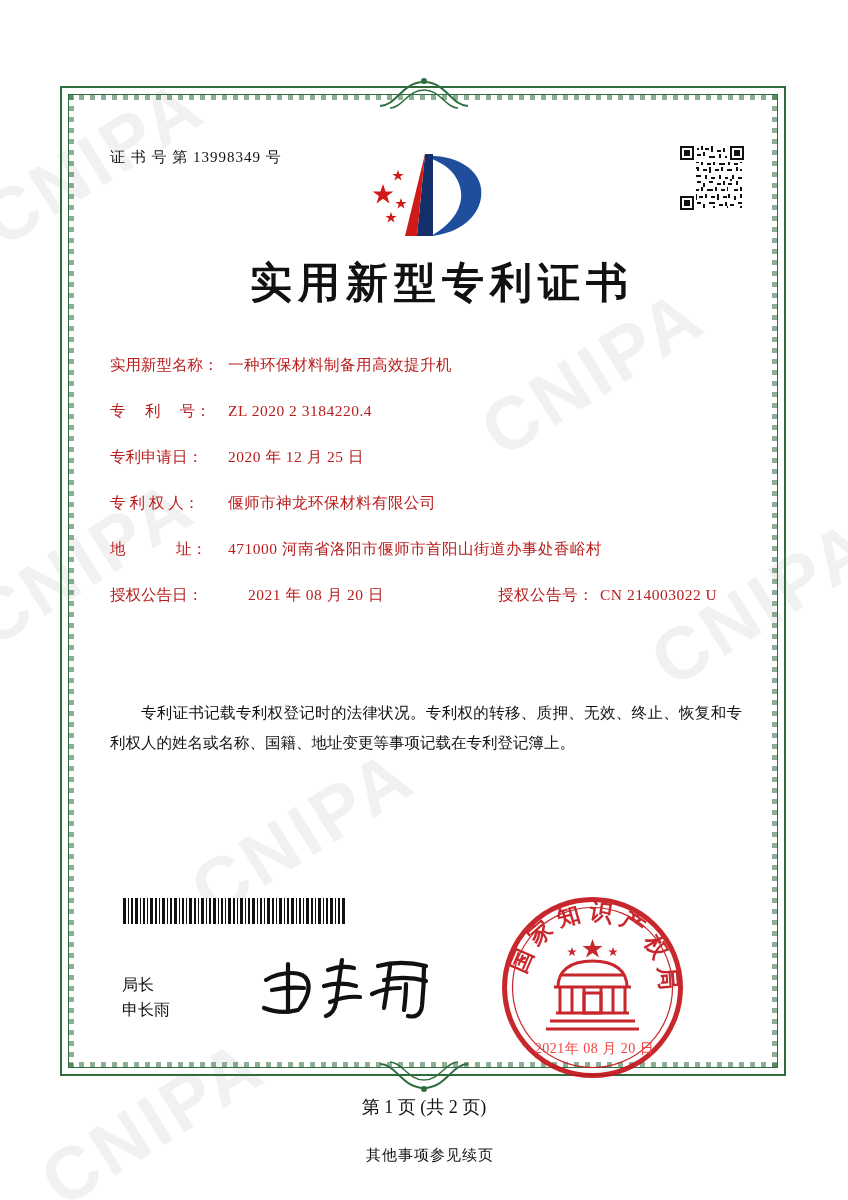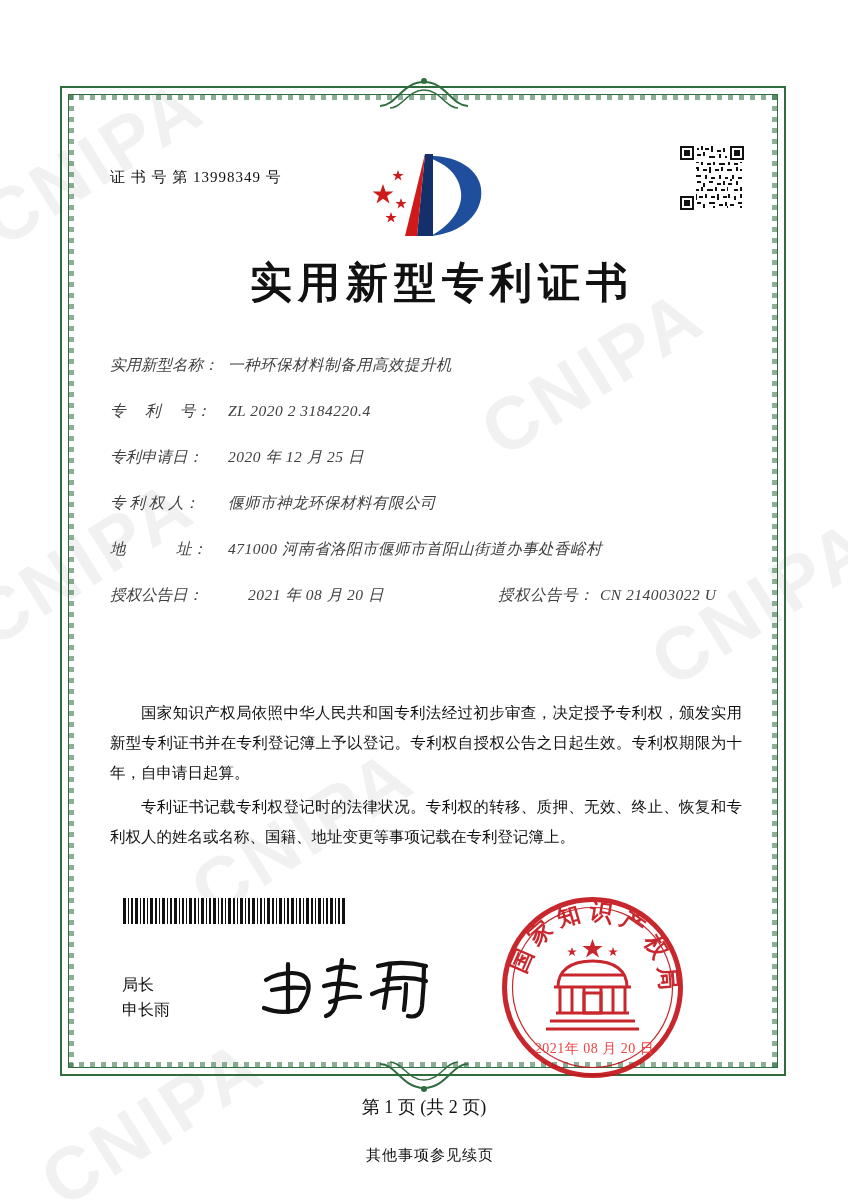--- a/index.html
+++ b/index.html
@@ -84,21 +84,20 @@
   .cf-bottom { left: 50%; top: 1058px; transform: translateX(-50%) rotate(180deg); }
 
   
   .cert-no {
     position: absolute;
     left: 110px;
     top: 148px;
     font-size: 15px;
     letter-spacing: 1px;
     color: #111;
-    margin-top: 20px;
   }
   .qr {
     position: absolute;
     right: 104px;
     top: 146px;
     width: 64px;
     height: 64px;
   }
 
   
@@ -130,22 +129,21 @@
     position: absolute;
     left: 110px;
     top: 355px;
     width: 630px;
   }
   .field-row {
     display: flex;
     align-items: baseline;
     margin-bottom: 25px;
     font-size: 15.5px;
-    color: #404040;
-    font-style: italic;
+    color: #b91c1c;
   }
   .field-label {
     width: 118px;
     flex: none;
     letter-spacing: 0px;
     white-space: nowrap;
   }
   .field-value {
     flex: 1;
     letter-spacing: 0.5px;
@@ -413,21 +411,20 @@
     <div class="field-row two-col">
       <span class="field-label">授权公告日：</span>
       <span class="field-value">2021 年 08 月 20 日</span>
       <span class="sub-label">授权公告号：</span>
       <span class="sub-value">CN 214003022 U</span>
     </div>
 
   </div>
 
   <div class="paras">
-    <p>国家知识产权局依照中华人民共和国专利法经过初步审查，决定授予专利权，颁发实用新型专利证书并在专利登记簿上予以登记。专利权自授权公告之日起生效。专利权期限为十年，自申请日起算。</p>
     <p>专利证书记载专利权登记时的法律状况。专利权的转移、质押、无效、终止、恢复和专利权人的姓名或名称、国籍、地址变更等事项记载在专利登记簿上。</p>
   </div>
 
   <svg class="barcode" viewBox="0 0 222 26" shape-rendering="crispEdges">
     <rect width="222" height="26" fill="#fff"></rect>
     <g fill="#111">
       <rect x="0" y="0" width="3" height="26"></rect>
         <rect x="5" y="0" width="1" height="26"></rect>
       <rect x="8" y="0" width="2" height="26"></rect>
         <rect x="12" y="0" width="3" height="26"></rect>

